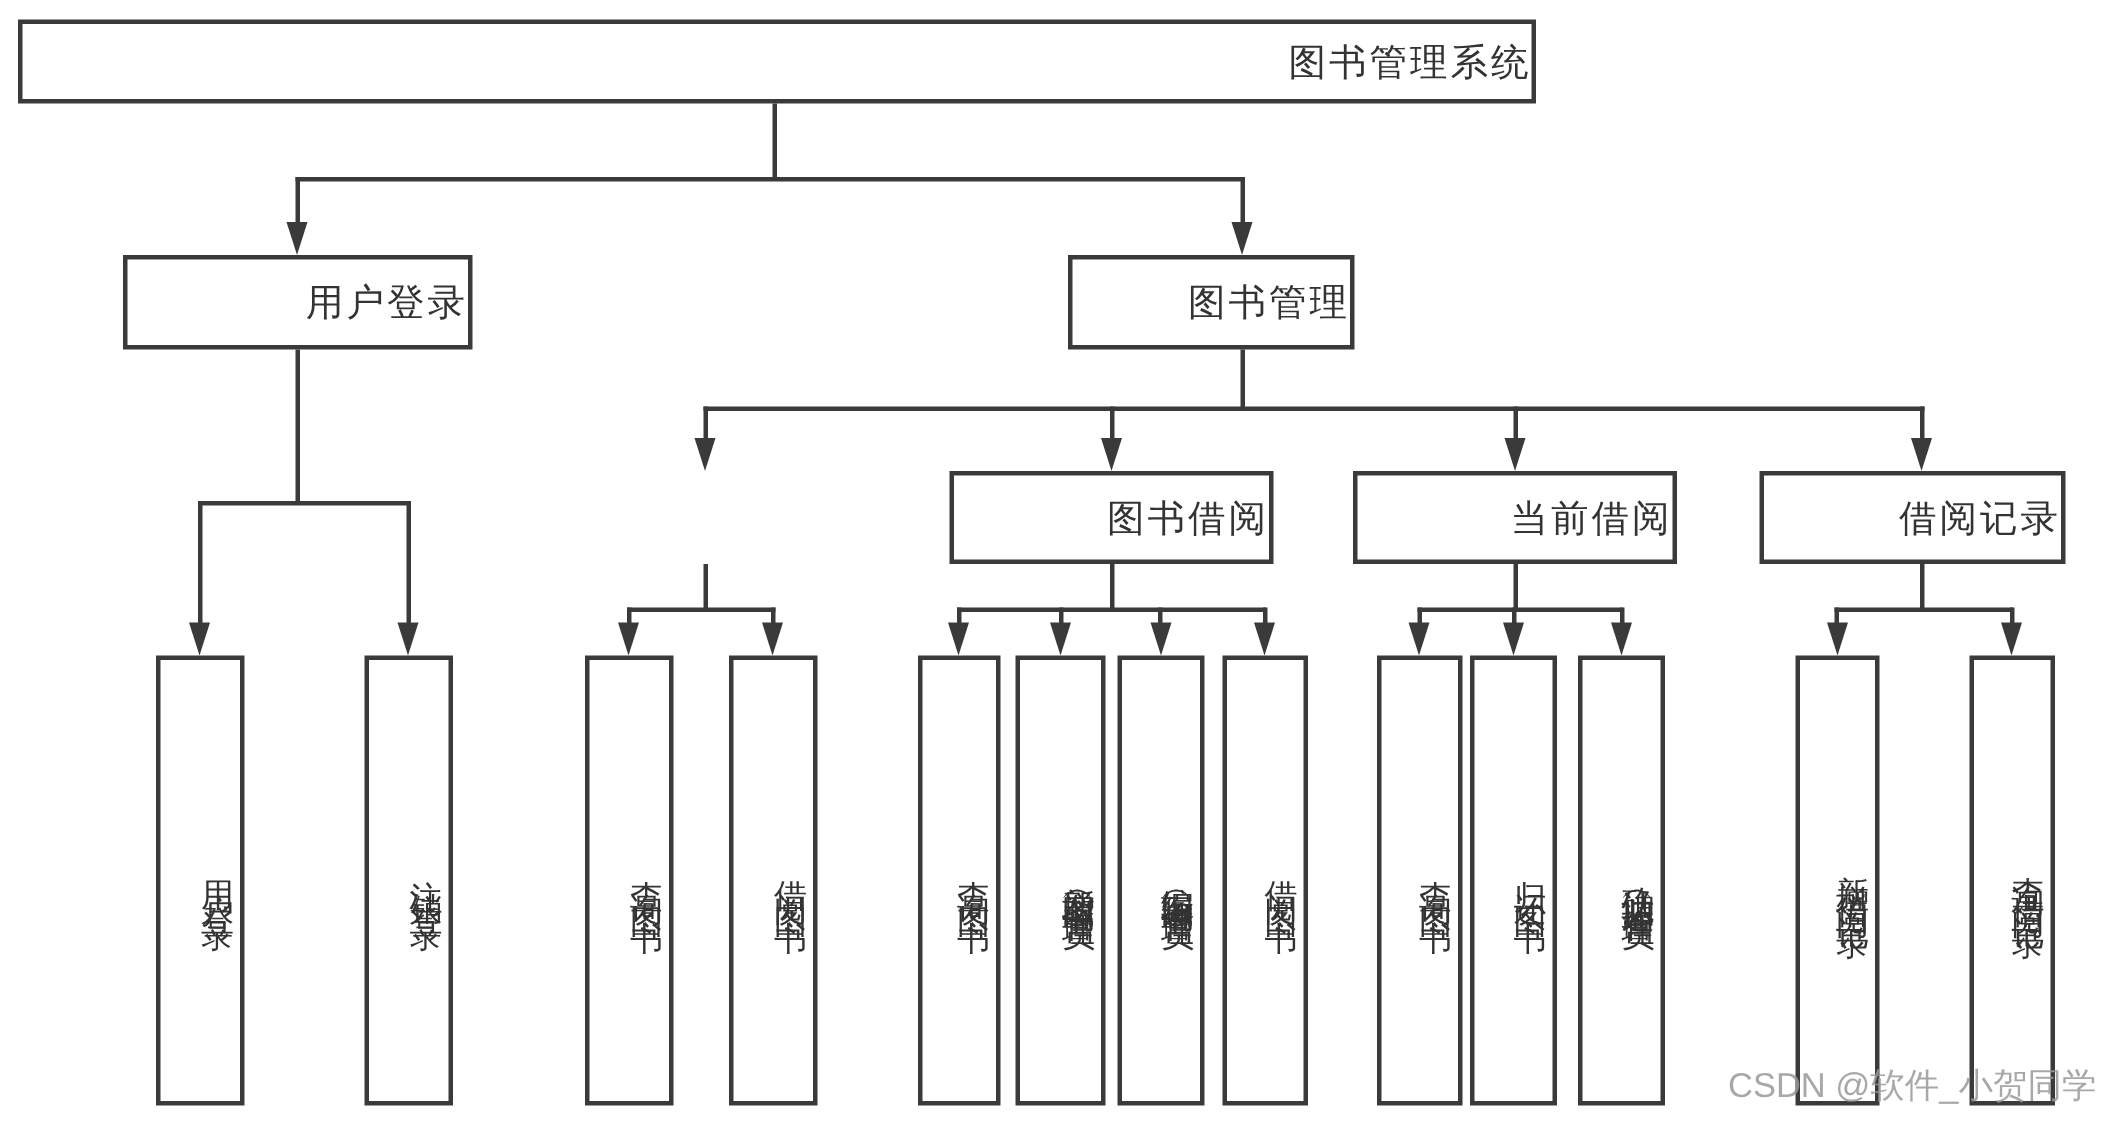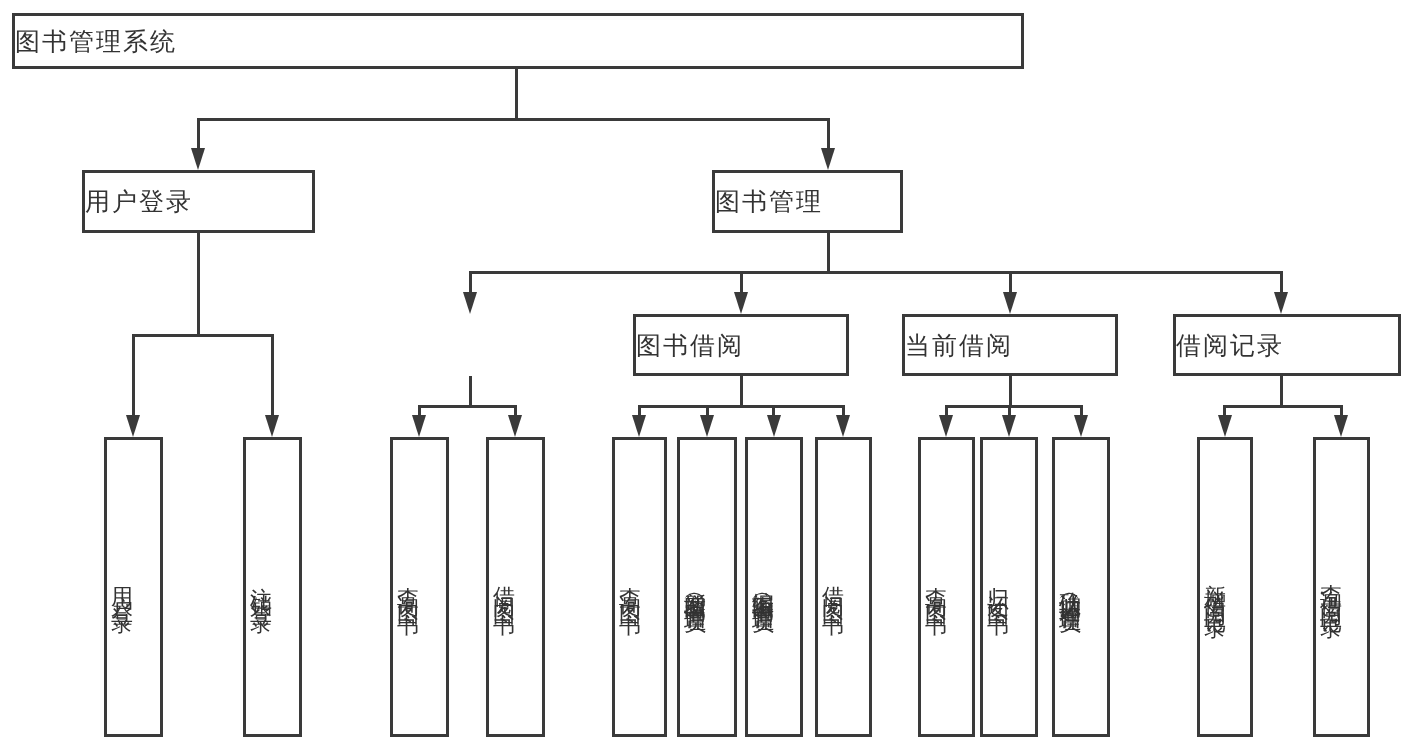--- a/index.html
+++ b/index.html
@@ -14,21 +14,21 @@
     position:relative;
     width:1405px;height:747px;
     background:var(--background);
     overflow:hidden;
   }
   .node,.leaf{
     position:absolute;
     background:var(--background);
     border:3px solid var(--line);
     box-sizing:border-box;
-    display:flex;align-items:center;justify-content:flex-start;
+    display:flex;align-items:center;justify-content:flex-end;
     color:var(--text);
   }
   .node span{
     font-size:25px;
     letter-spacing:2px;
     white-space:nowrap;
   }
   .leaf span{
     writing-mode:vertical-rl;
     text-orientation:mixed;
@@ -102,21 +102,21 @@
     <div class="arrow" style="left:1003px;top:292px;"></div>
     <div class="arrow" style="left:1274px;top:292px;"></div>
   </div>
 
   <div class="node" style="left:902px;top:314px;width:216px;height:62px;">
     <span>当前借阅</span>
   </div>
   <div class="node" style="left:633px;top:314px;width:216px;height:62px;">
     <span>图书借阅</span>
   </div>
-  <div class="node" style="left:1173px;top:314px;width:228px;height:62px;">
+  <div class="node" style="left:1173px;top:314px;width:204px;height:62px;">
     <span>借阅记录</span>
   </div>
 
   <div>
     <div class="vline" style="left:469px;top:376px;height:31px;"></div>
     <div class="hline" style="left:418px;top:405px;width:99px;"></div>
     <div class="vline" style="left:418px;top:405px;height:13px;"></div>
     <div class="vline" style="left:514px;top:405px;height:13px;"></div>
     <div class="arrow" style="left:412px;top:415px;"></div>
     <div class="arrow" style="left:508px;top:415px;"></div>
@@ -188,14 +188,15 @@
   <div class="leaf" style="left:1052px;top:437px;width:58px;height:300px;">
     <span class="len9">确认归还（管理员）</span>
   </div>
   <div class="leaf" style="left:1197px;top:437px;width:56px;height:300px;">
     <span class="len6">新增借阅记录</span>
   </div>
   <div class="leaf" style="left:1313px;top:437px;width:57px;height:300px;">
     <span class="len6">查询借阅记录</span>
   </div>
 
+  <div class="watermark">CSDN @软件_小贺同学</div>
 
 </div>
 
 </body></html>

